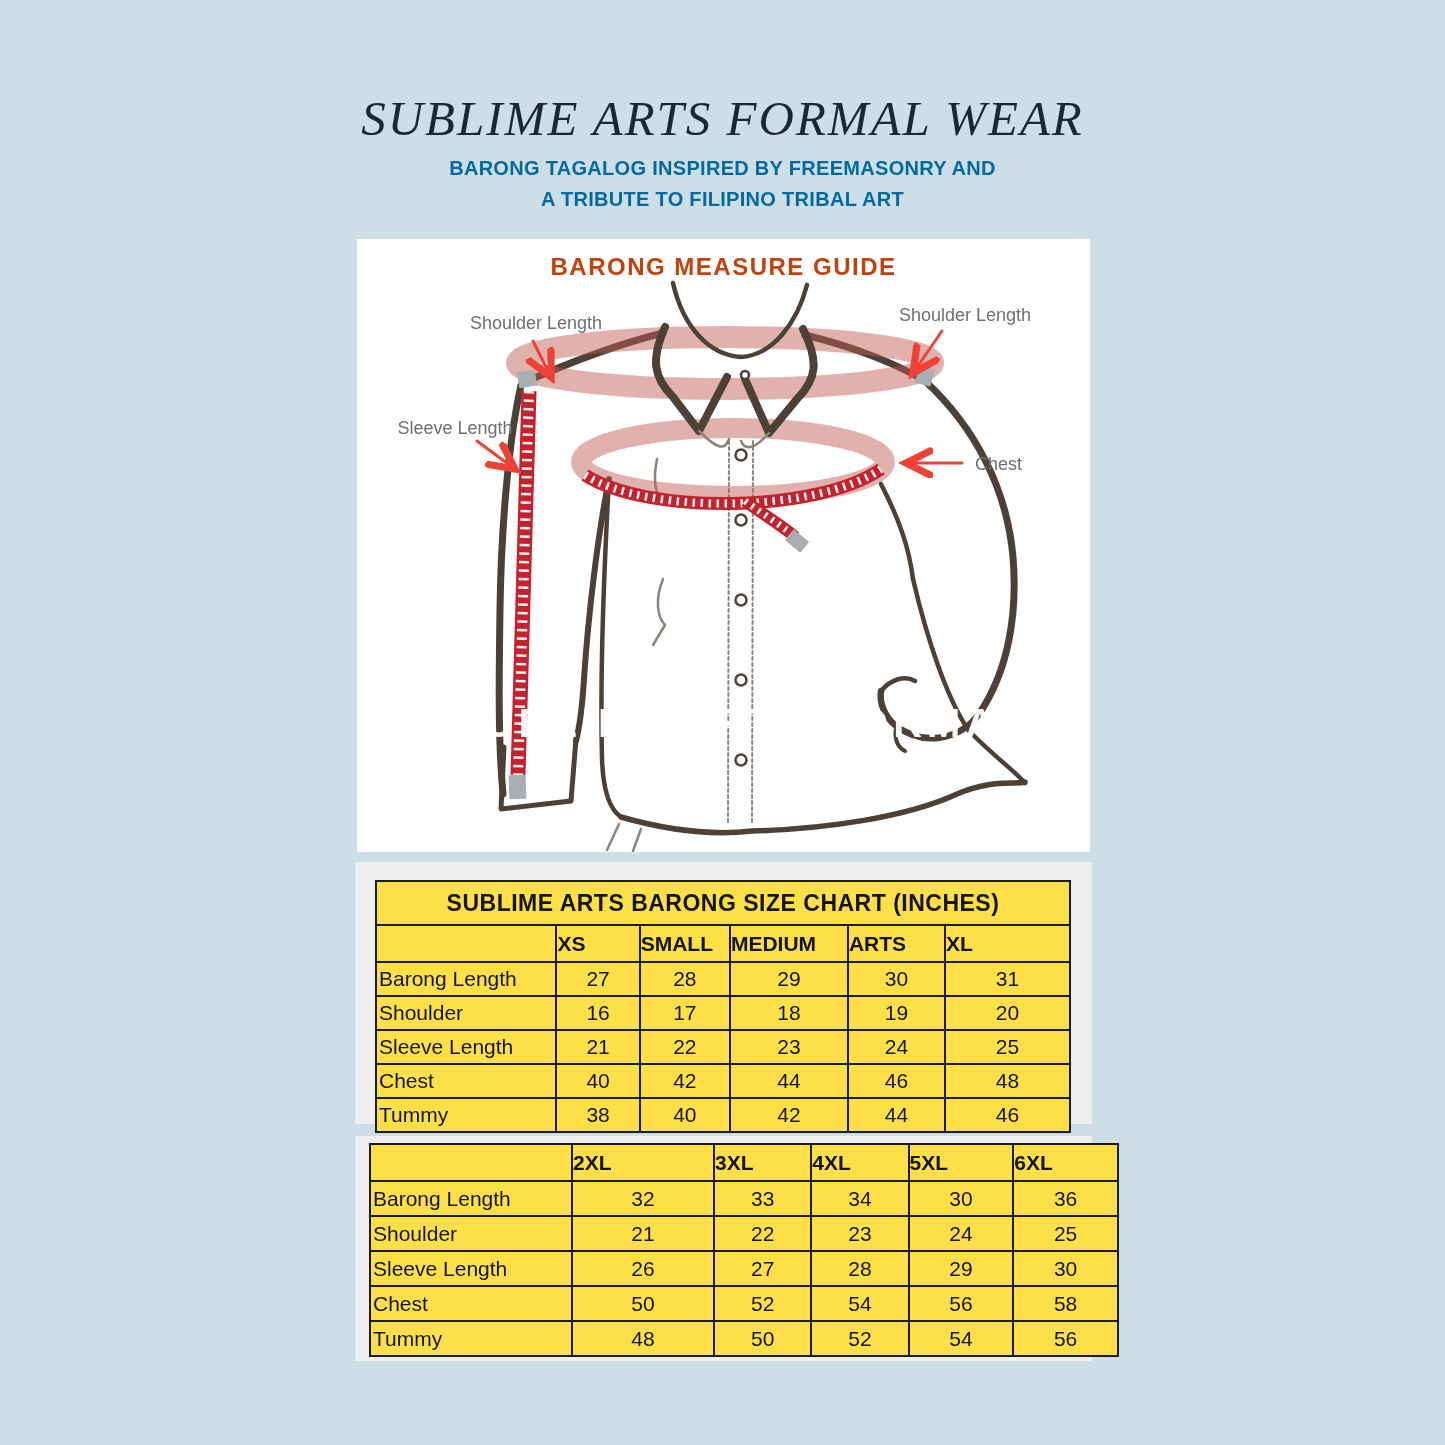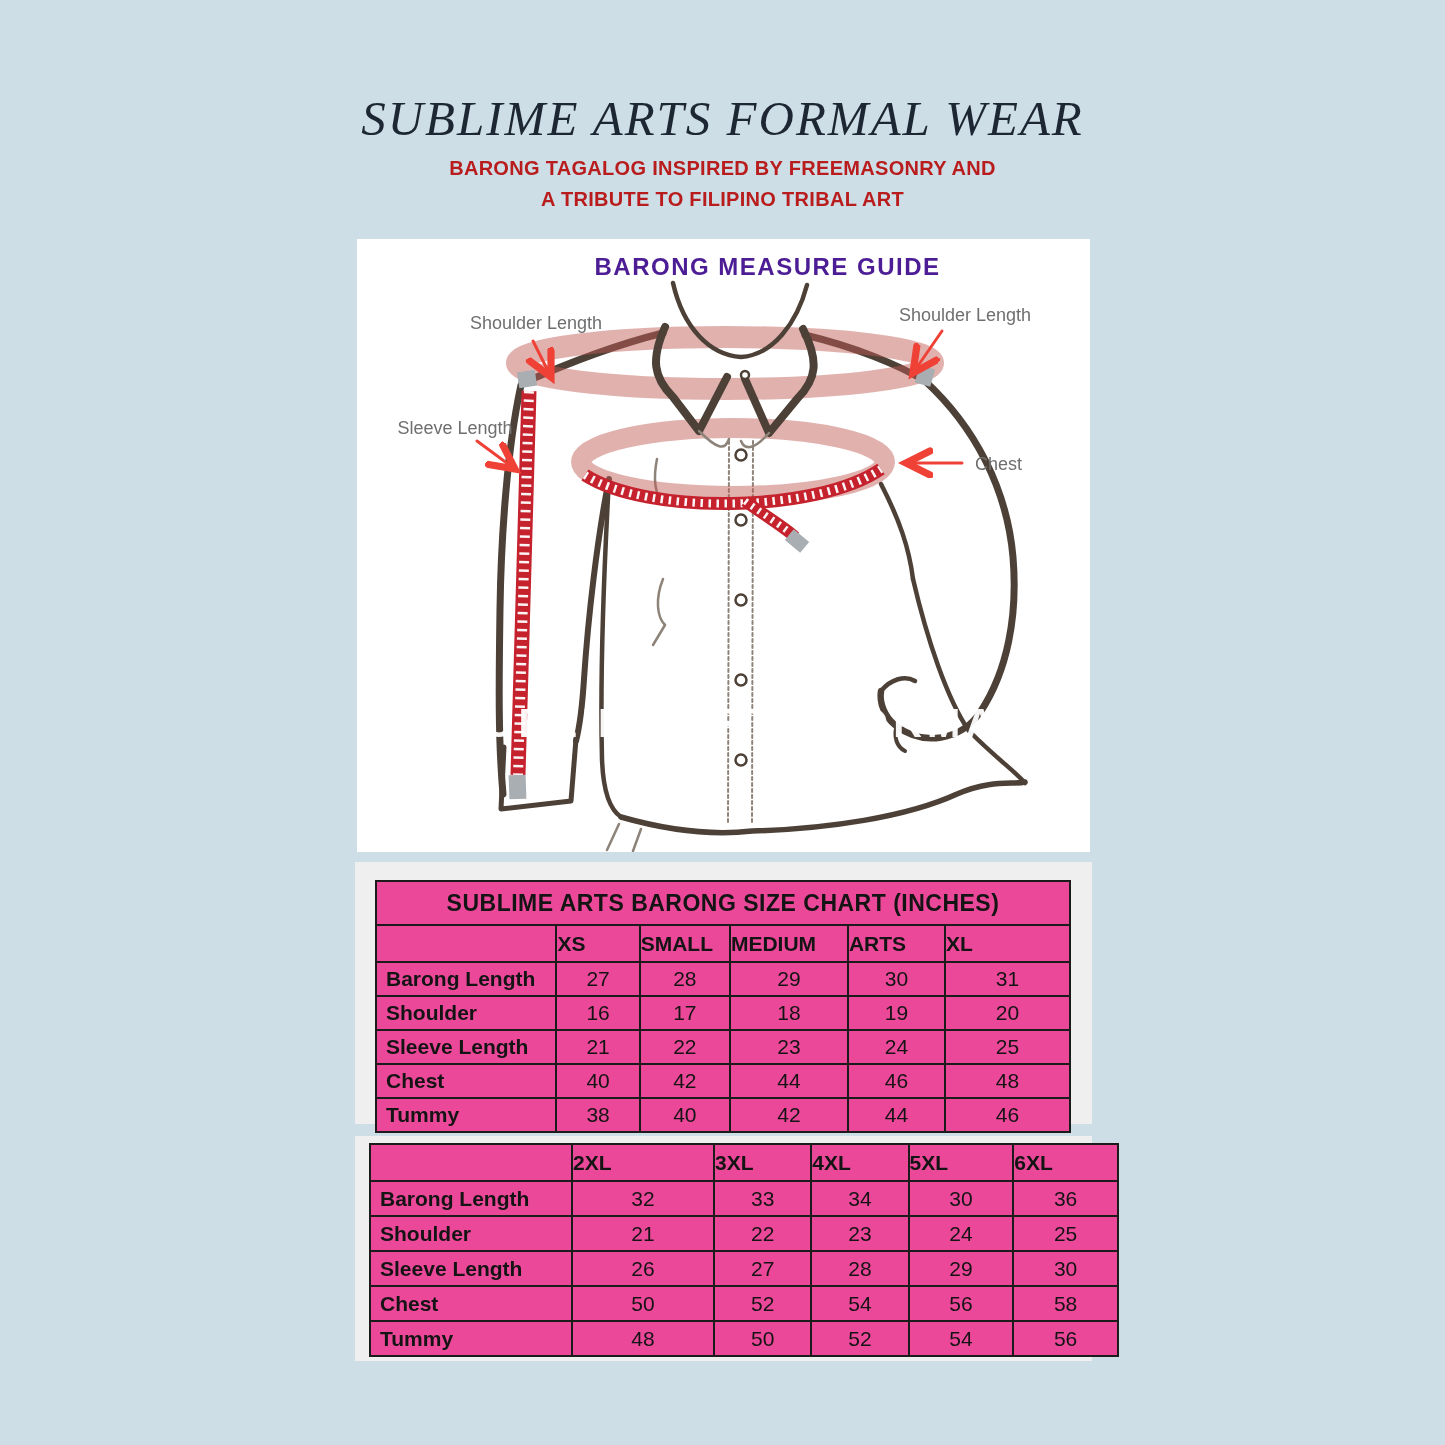--- a/index.html
+++ b/index.html
@@ -9,42 +9,42 @@
     font-family:"Liberation Sans",sans-serif;
   }
   
   .page-title{
     position:absolute;top:90px;left:0;width:100%;text-align:center;
     font-family:"Liberation Serif","DejaVu Serif",serif;font-style:italic;
     font-size:49px;letter-spacing:2px;color:#1d2733;font-weight:500;
   }
   .page-subtitle{
     position:absolute;top:153px;left:0;width:100%;text-align:center;
-    font-size:20px;font-weight:bold;letter-spacing:.3px;color:#b91c1c;line-height:31px;
+    font-size:20px;font-weight:bold;letter-spacing:.3px;color:#0369a1;line-height:31px;
   }
   
   .panel-diagram{
     position:absolute;left:357px;top:239px;width:733px;height:613px;background:#ffffff;
   }
   .guide-title{
     position:absolute;top:14px;left:0;width:100%;text-align:center;
-    font-size:24px;font-weight:bold;letter-spacing:1.5px;color:#4c1d95;margin-left:44px;
+    font-size:24px;font-weight:bold;letter-spacing:1.5px;color:#c2410c;
   }
   .shirt-svg{position:absolute;left:0;top:40px;}
   
   .panel-gray{position:absolute;left:355px;width:737px;background:#efeff0;}
   #panel1{top:862px;height:262px;}
   #panel2{top:1136px;height:225px;}
-  table.size{border-collapse:collapse;background:#ec4899;table-layout:fixed;position:absolute;}
+  table.size{border-collapse:collapse;background:#fde047;table-layout:fixed;position:absolute;}
   #table1{left:20px;top:18px;width:696px;}
   #table2{left:14px;top:7px;width:750px;}
   table.size th,table.size td{border:2px solid #1b1b1b;color:#141414;padding:0;overflow:hidden;}
   table.size .tbl-title{height:42px;font-size:23px;font-weight:bold;letter-spacing:.5px;text-align:center;}
   table.size th.col-h{height:35px;font-size:21px;font-weight:bold;text-align:left;}
-  table.size tbody th{height:32px;font-size:21px;font-weight:bold;text-align:left;padding-left:9px;}
+  table.size tbody th{height:32px;font-size:21px;font-weight:normal;text-align:left;padding-left:2px;}
   table.size tbody td{font-size:21px;font-weight:normal;text-align:center;margin-top:12px;}
   #table2 tbody th,#table2 tbody td{height:33px;}
 </style>
 </head>
 <body>
 
 <div class="page-title">SUBLIME ARTS FORMAL WEAR</div>
 <div class="page-subtitle">
   <div>BARONG TAGALOG INSPIRED BY FREEMASONRY AND</div>
   <div>A TRIBUTE TO FILIPINO TRIBAL ART</div>

